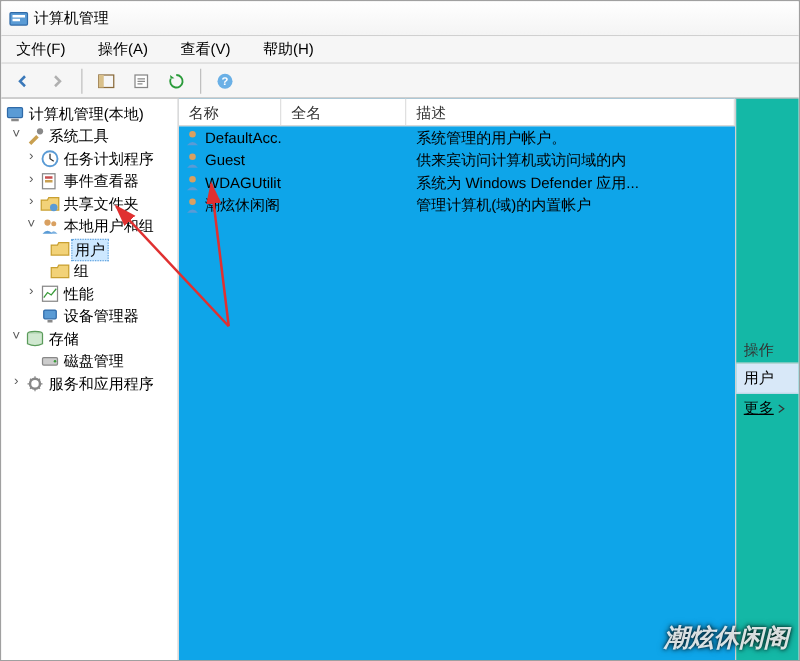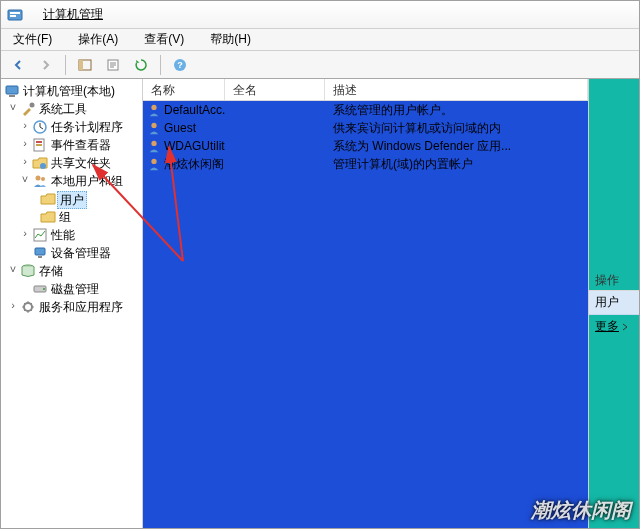--- a/index.html
+++ b/index.html
@@ -15,22 +15,21 @@
       flex-direction: column;
       border: 1px solid #a0a0a0;
     }
     .titlebar {
       height: 28px;
       background: linear-gradient(#fff, #f4f4f4);
       border-bottom: 1px solid #d0d0d0;
       display: flex;
       align-items: center;
       padding: 0 6px;
-      gap: 20px;
-      text-decoration: underline;
+      gap: 4px;
     }
     .title-icon { width: 16px; height: 16px; }
     .menubar {
       height: 22px;
       display: flex;
       align-items: center;
       padding: 0 4px;
       gap: 10px;
       border-bottom: 1px solid #d0d0d0;
       background: #f6f6f6;
@@ -60,21 +59,21 @@
     .exp { width: 12px; text-align: center; color: #5a5a5a; font-size: 11px; user-select:none;}
     .nic { width: 16px; height: 16px; margin: 0 3px 0 1px; flex-shrink:0;}
     .tree-label { }
     .selected .tree-label { background: #cde8ff; border: 1px dotted #6aa9e0; padding: 0 2px; margin-left:-2px;}
     .list-panel {
       flex: 1;
       display: flex;
       flex-direction: column;
       min-width: 0;
       border-right: 1px solid #d0d0d0;
-      background:#1d4ed8;
+      background:#0ea5e9;
     }
     .list-header {
       height: 22px;
       display: flex;
       border-bottom: 1px solid #d8d8d8;
       background: #fff;
     }
     .col-h {
       padding: 3px 8px;
       border-right: 1px solid #e0e0e0;

